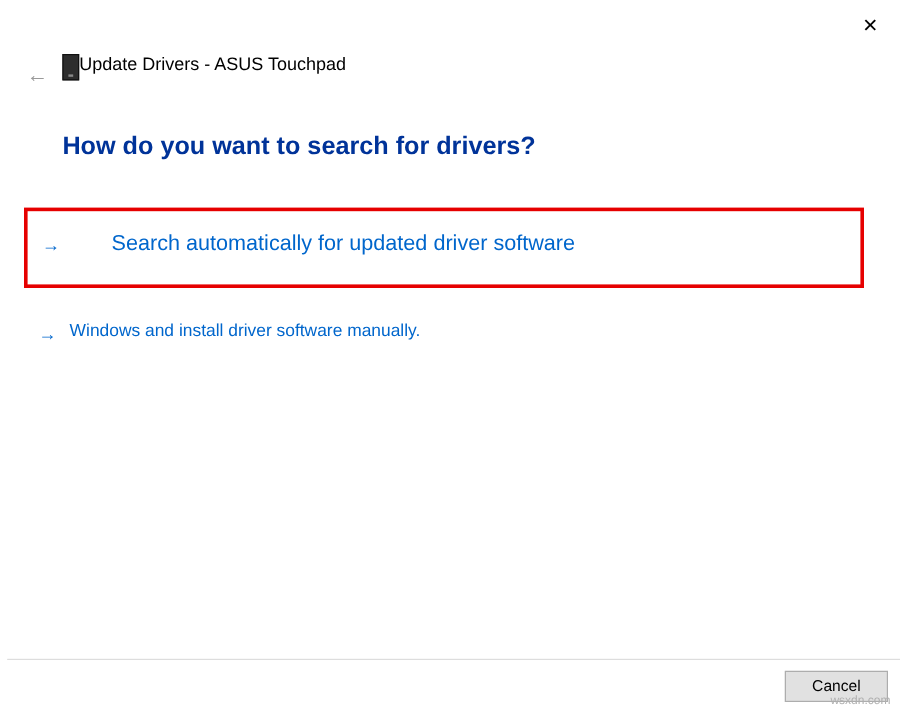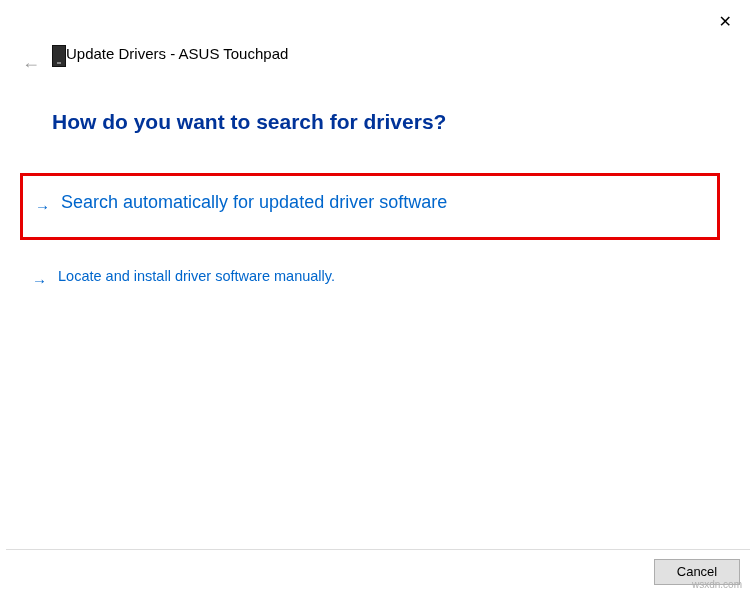--- a/index.html
+++ b/index.html
@@ -82,20 +82,21 @@
       position: absolute;
       left: 12px;
       top: 20px;
       color: #0066cc;
       font-size: 15px;
     }
     .option-title {
       color: #0066cc;
       font-size: 18px;
       margin-bottom: 6px;
+      margin-left: 32px;
     }
     .option-desc {
       color: #0066cc;
       font-size: 14.5px;
       line-height: 1.4;
     }
     .footer {
       position: absolute;
       bottom: 0;
       left: 6px;
@@ -142,21 +143,21 @@
 
 <div class="heading">How do you want to search for drivers?</div>
 
 <div class="options">
   <div class="option highlighted">
     <span class="arrow">→</span>
     <div class="option-title">Search automatically for updated driver software</div>
   </div>
   <div class="option">
     <span class="arrow">→</span>
-    <div class="option-desc">Locate and install driver software manually.</div>
+    <div class="option-desc">Windows and install driver software manually.</div>
   </div>
 </div>
 
 <div class="footer">
   <button class="cancel-btn">Cancel</button>
 </div>
 
 <div class="watermark">wsxdn.com</div>
 
 </body></html>

